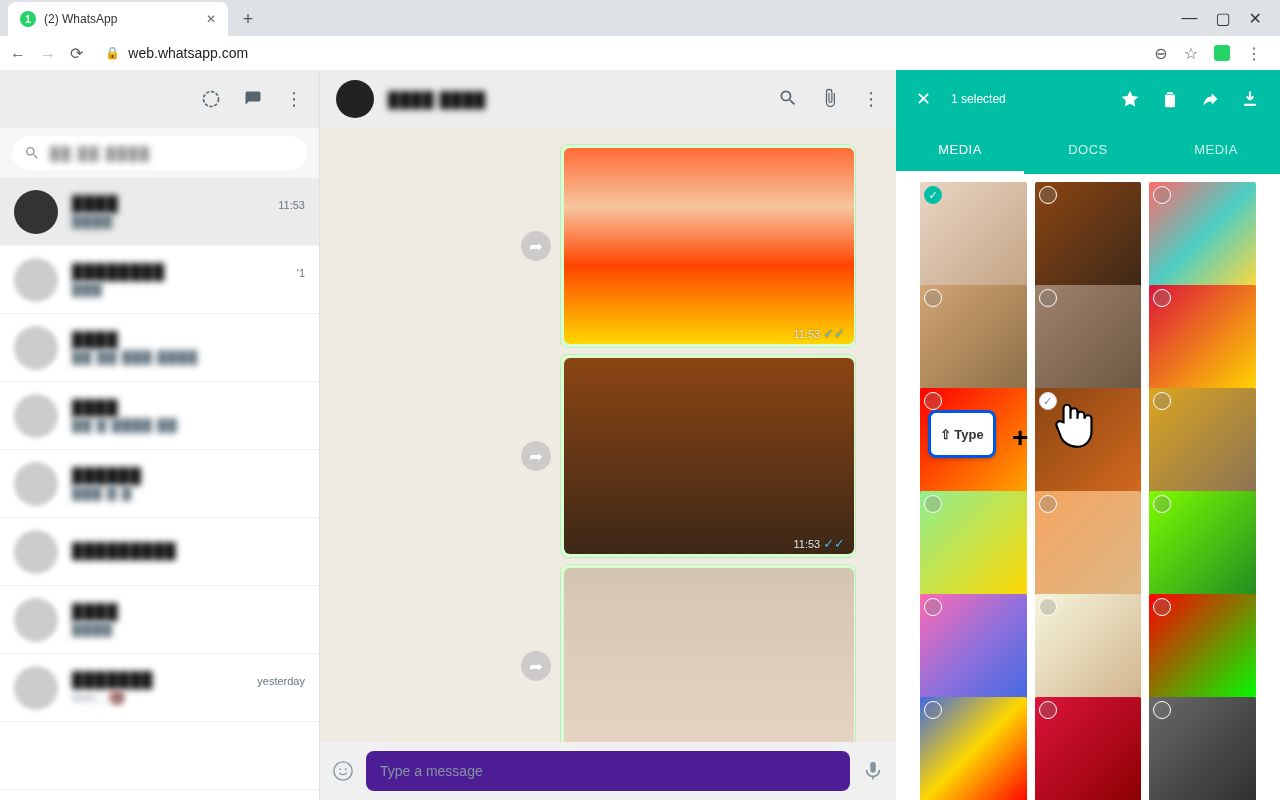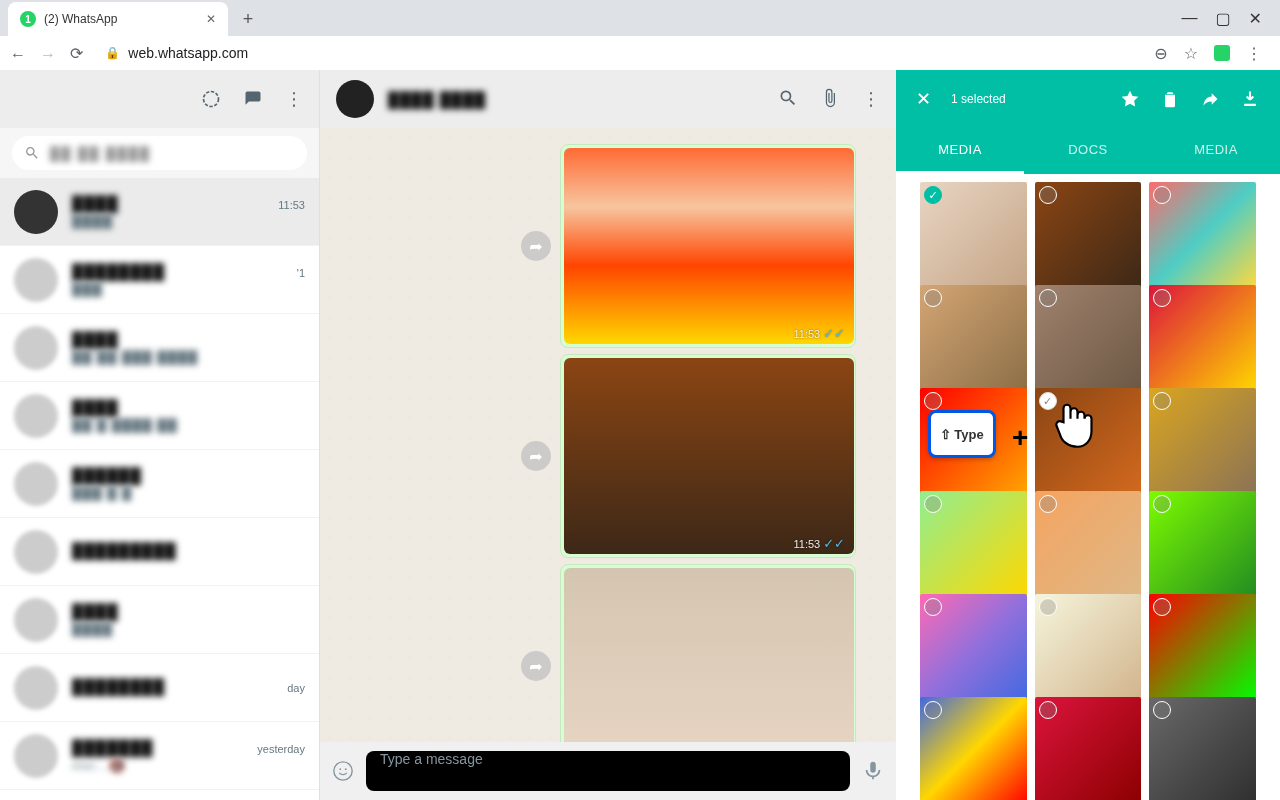--- a/index.html
+++ b/index.html
@@ -46,21 +46,21 @@
 .mid-header .avatar { width:38px; height:38px; background:#222; filter:none;}
 .contact-name { font-size: 15px; color: #111; filter: blur(3px); letter-spacing:1px;}
 .mid-header-actions { margin-left:auto; display:flex; gap:22px; }
 .messages { flex:1; overflow-y:auto; padding: 10px 40px 10px 60px; background: #efeae2; background-image: radial-gradient(circle, rgba(0,0,0,0.02) 1px, transparent 1px); background-size: 20px 20px; position:relative;}
 .msg-bubble { background: #d9fdd3; border: 1px solid #c5e9bf; border-radius: 8px; padding: 3px; margin: 6px 0 6px auto; width: 296px; position: relative; }
 .msg-img { width: 290px; height: 196px; border-radius: 6px; display:block; }
 .msg-time { position:absolute; right:10px; bottom:6px; font-size:11px; color: rgba(255,255,255,0.9); display:flex; align-items:center; gap:3px; text-shadow:0 0 2px rgba(0,0,0,0.6);}
 .tick { color:#53bdeb; font-size:13px; }
 .forward-btn { position:absolute; left:-40px; top:50%; transform:translateY(-50%); width:30px;height:30px; background:rgba(200,200,200,0.9); border-radius:50%; display:flex;align-items:center;justify-content:center;color:#fff; cursor:pointer;}
 .composer { height: 58px; background: #f0f0f0; display:flex; align-items:center; padding: 0 12px; gap:12px; }
-.compose-input { flex:1; background:#000000; border-radius: 8px; height:40px; display:flex; padding:0 14px; color:#8696a0; font-size:14px;}
+.compose-input { flex:1; background:#4c1d95; border-radius: 8px; height:40px; display:flex; align-items:center; padding:0 14px; color:#8696a0; font-size:14px;}
 
 
 .right-panel { flex:1; background: #fff; display:flex; flex-direction:column; }
 .media-header { height: 58px; background: #00bfa5; display:flex; align-items:center; padding: 0 20px; gap: 20px; color:#fff; }
 .media-header .spacer { flex:1; }
 .media-count { font-size:12px; }
 .media-tabs { height: 46px; background: #00bfa5; display:flex; }
 .media-tab { flex:1; display:flex; align-items:center; justify-content:center; font-size:13px; color: rgba(255,255,255,0.8); font-weight:400; border-bottom: 3px solid transparent; cursor:pointer; letter-spacing:0.5px;}
 .media-tab.active { color:#fff; border-bottom-color: #fff; }
 .media-grid { flex:1; overflow-y:auto; padding: 8px 24px; display:grid; grid-template-columns: repeat(3, 1fr); gap: 8px; position:relative; background:#fff;}
@@ -223,30 +223,20 @@
           <span class="chat-name">████</span>
           <span class="chat-time"></span>
         </div>
         <div class="chat-preview">████</div>
       </div>
     </div>
         <div class="chat-item">
       <div class="avatar "></div>
       <div class="chat-meta">
         <div class="chat-top">
-          <span class="chat-name">████████</span>
-          <span class="chat-time">day</span>
-        </div>
-        <div class="chat-preview"></div>
-      </div>
-    </div>
-        <div class="chat-item">
-      <div class="avatar "></div>
-      <div class="chat-meta">
-        <div class="chat-top">
           <span class="chat-name">███████</span>
           <span class="chat-time">yesterday</span>
         </div>
         <div class="chat-preview">invi...<span style="filter:none;margin-left:auto">🔇</span></div>
       </div>
     </div>
         <div class="chat-item">
       
       
     </div>

